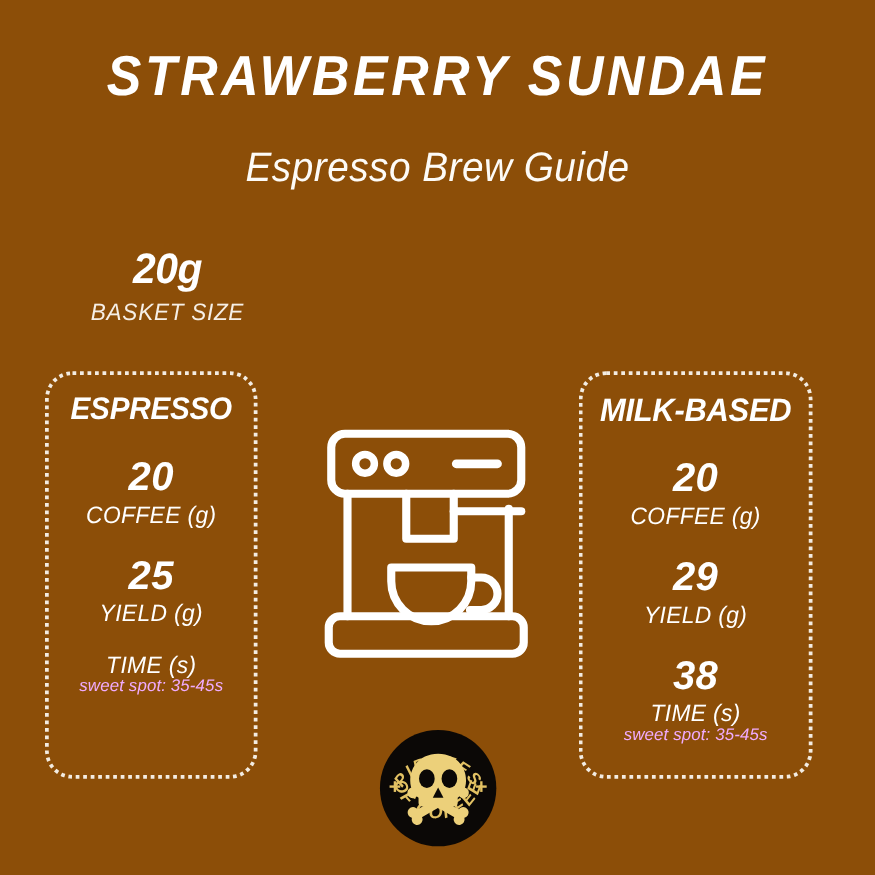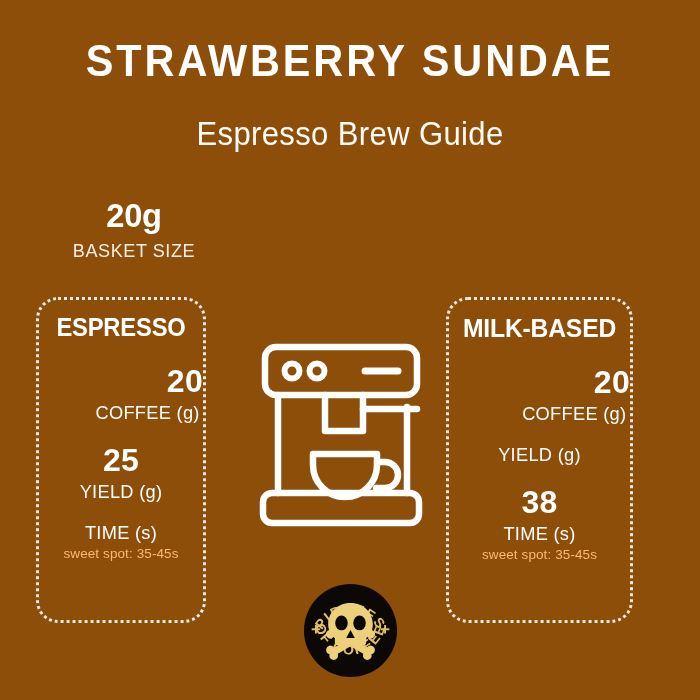--- a/index.html
+++ b/index.html
@@ -13,20 +13,21 @@
     font-family: "Liberation Sans", sans-serif;
     overflow: hidden;
     position: relative;
     -webkit-font-smoothing: antialiased;
   }
   .stage {
     position: absolute;
     inset: 0;
     width: 700px;
     height: 560px;
+    font-style: italic;
   }
 
   
   .title {
     position: absolute;
     top: 38px;
     left: 0;
     width: 700px;
     text-align: center;
     color: #ffffff;
@@ -90,21 +91,21 @@
     top: 297px;
     width: 170px;
     height: 326px;
     border: 3px dotted #f3ece2;
     border-radius: 22px;
     box-sizing: border-box;
     text-align: center;
     color: #ffffff;
   }
   .card.left  { left: 36px; }
-  .card.right { left: 446px; width: 187px; }
+  .card.right { left: 463px; width: 187px; }
 
   .card-title {
     margin-top: 15px;
     font-size: 25px;
     font-weight: bold;
     letter-spacing: -0.2px;
     line-height: 1;
     transform: scaleX(0.95);
     white-space: nowrap;
   }
@@ -118,26 +119,25 @@
     letter-spacing: 0.3px;
   }
   .metric-label {
     margin-top: 6px;
     font-size: 19px;
     font-weight: 300;
     letter-spacing: 0.3px;
     line-height: 1;
     transform: scaleX(0.96);
   }
-  .metric.first { margin-top: 25px; text-align: right; }
+  .metric.first { margin-top: 25px; }
   .sweet-spot {
-    margin-top: 5px;
     font-size: 13.5px;
     font-weight: 400;
-    color: #fdba74;
+    color: #f0abfc;
     letter-spacing: 0.1px;
     line-height: 1;
   }
 
   
   .machine {
     position: absolute;
     left: 255px;
     top: 335px;
   }
@@ -187,20 +187,21 @@
 
   <div class="card right">
     <div class="card-title">MILK-BASED</div>
 
     <div class="metric first">
       <div class="metric-value">20</div>
       <div class="metric-label">COFFEE (g)</div>
     </div>
 
     <div class="metric">
+      <div class="metric-value">29</div>
       <div class="metric-label">YIELD (g)</div>
     </div>
 
     <div class="metric">
       <div class="metric-value">38</div>
       <div class="metric-label">TIME (s)</div>
       <div class="sweet-spot">sweet spot: 35-45s</div>
     </div>
   </div>
 

